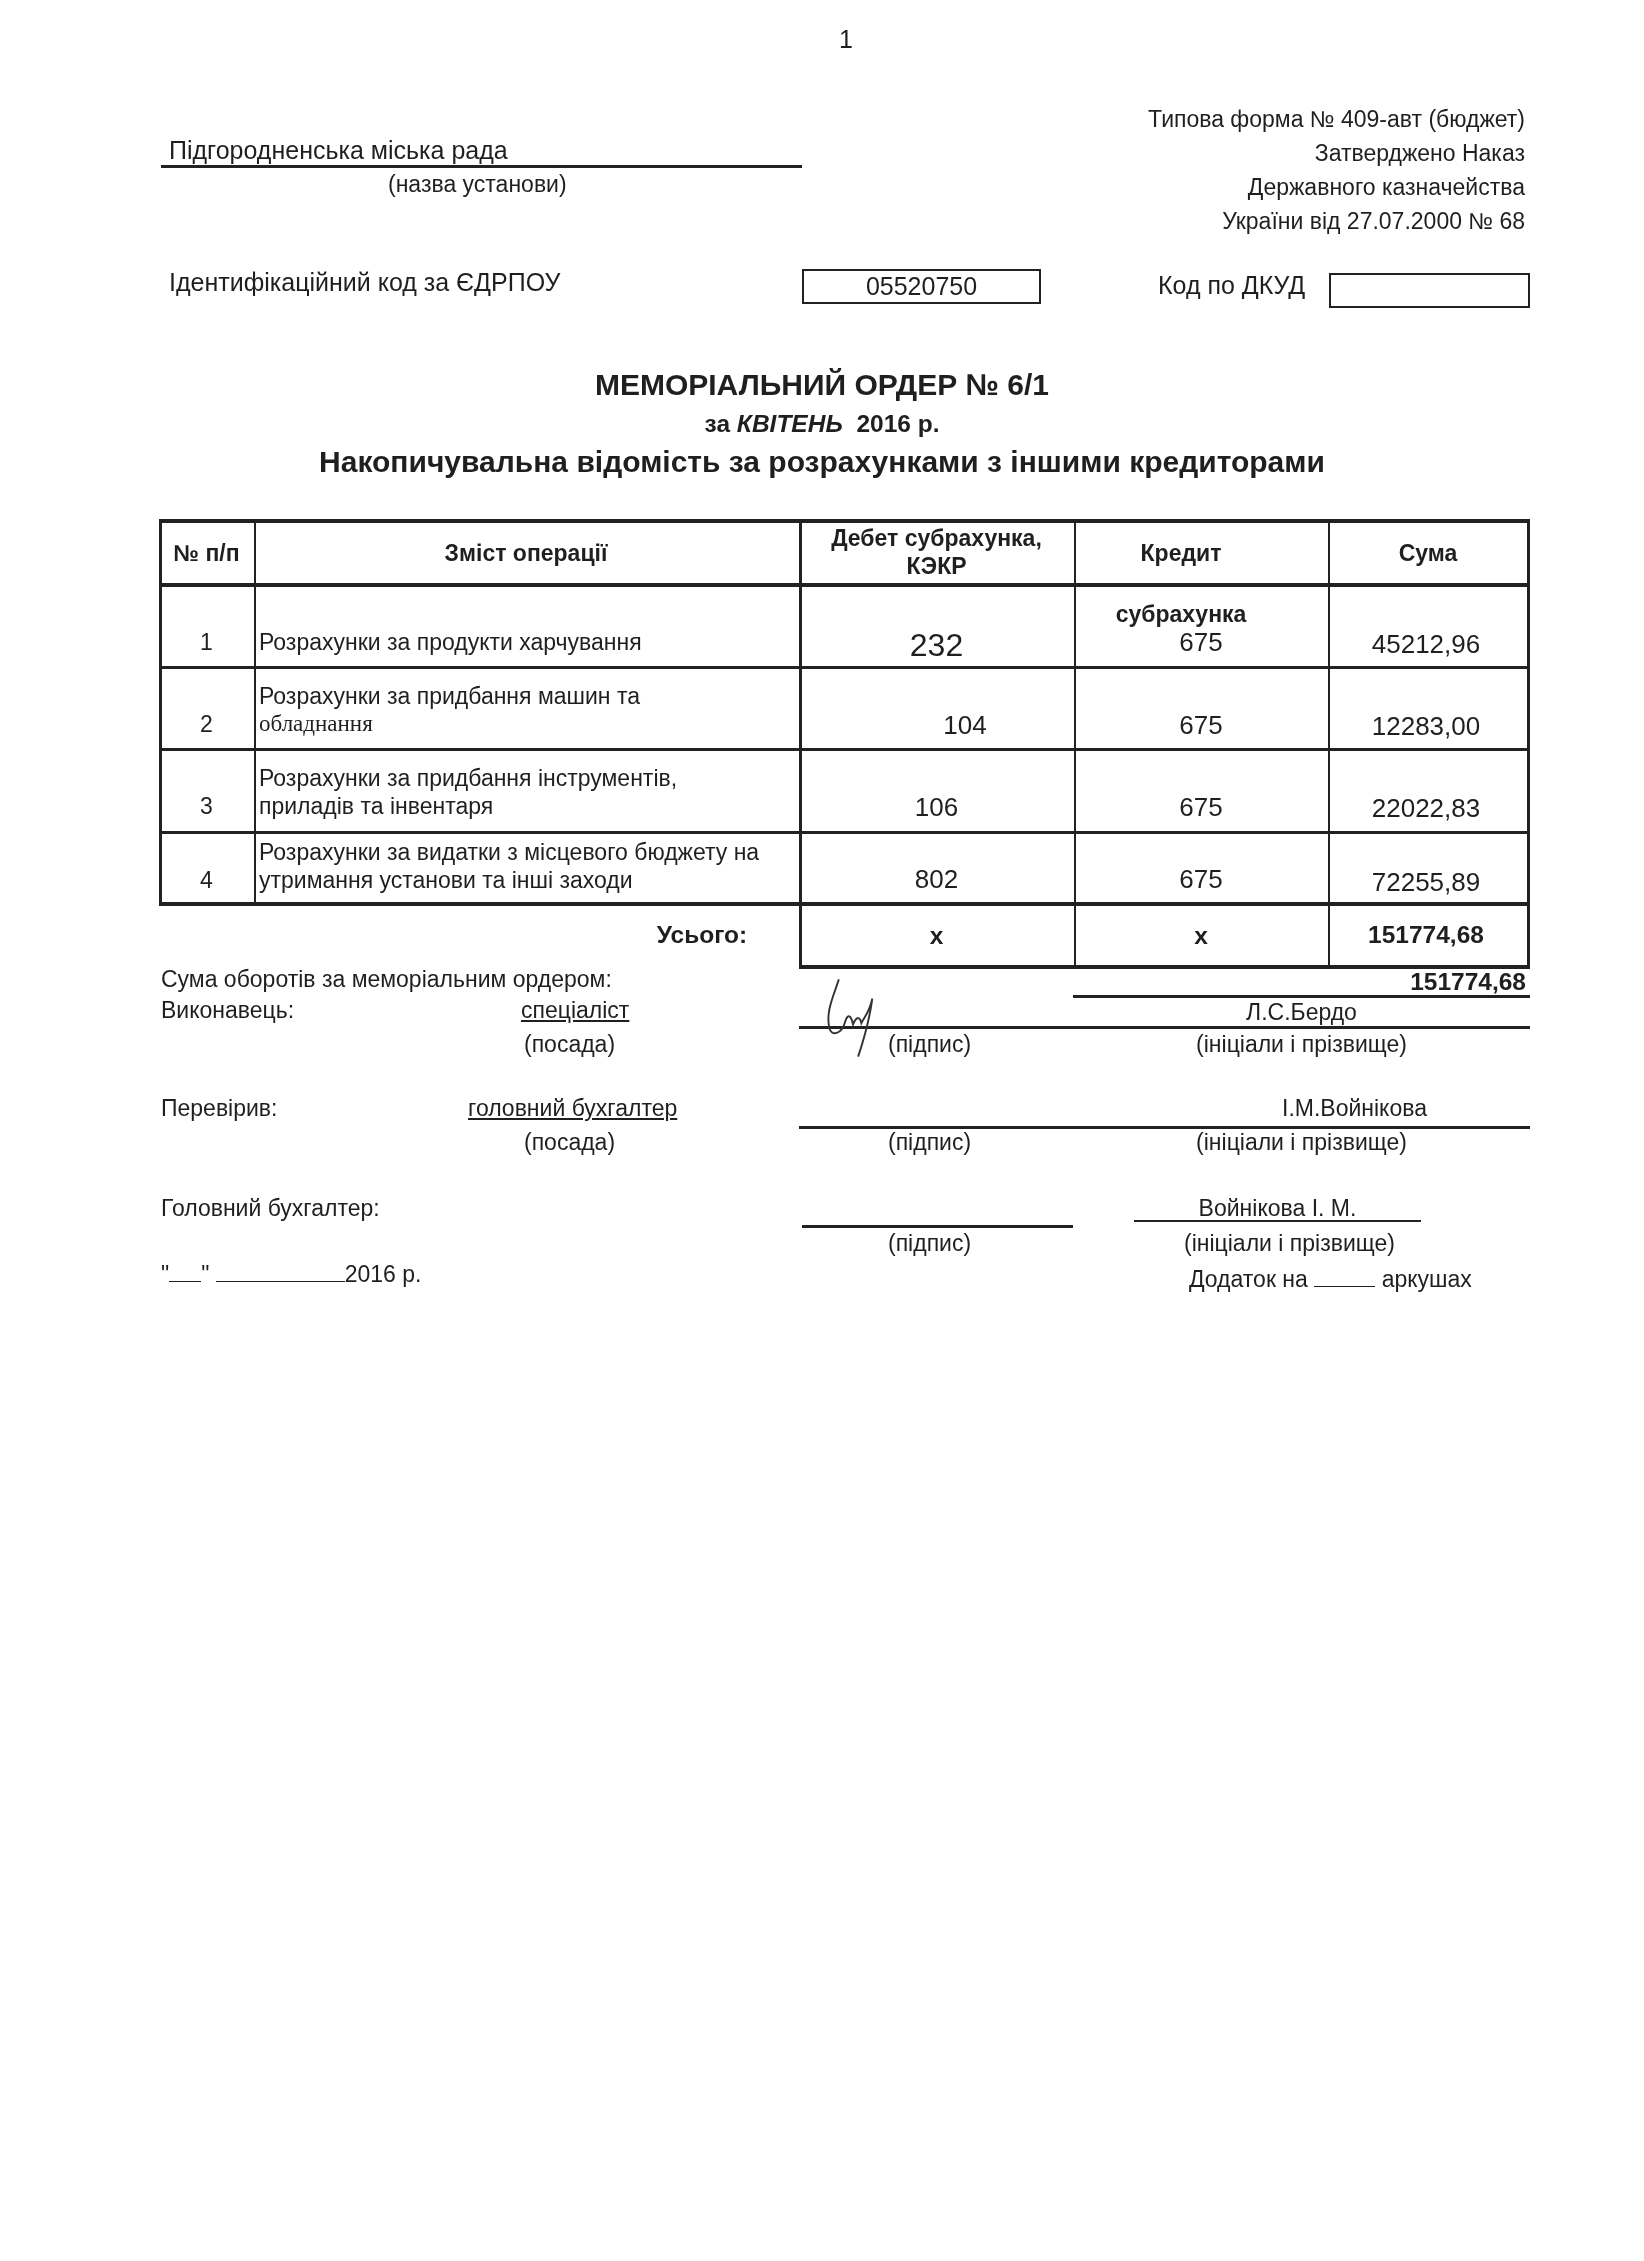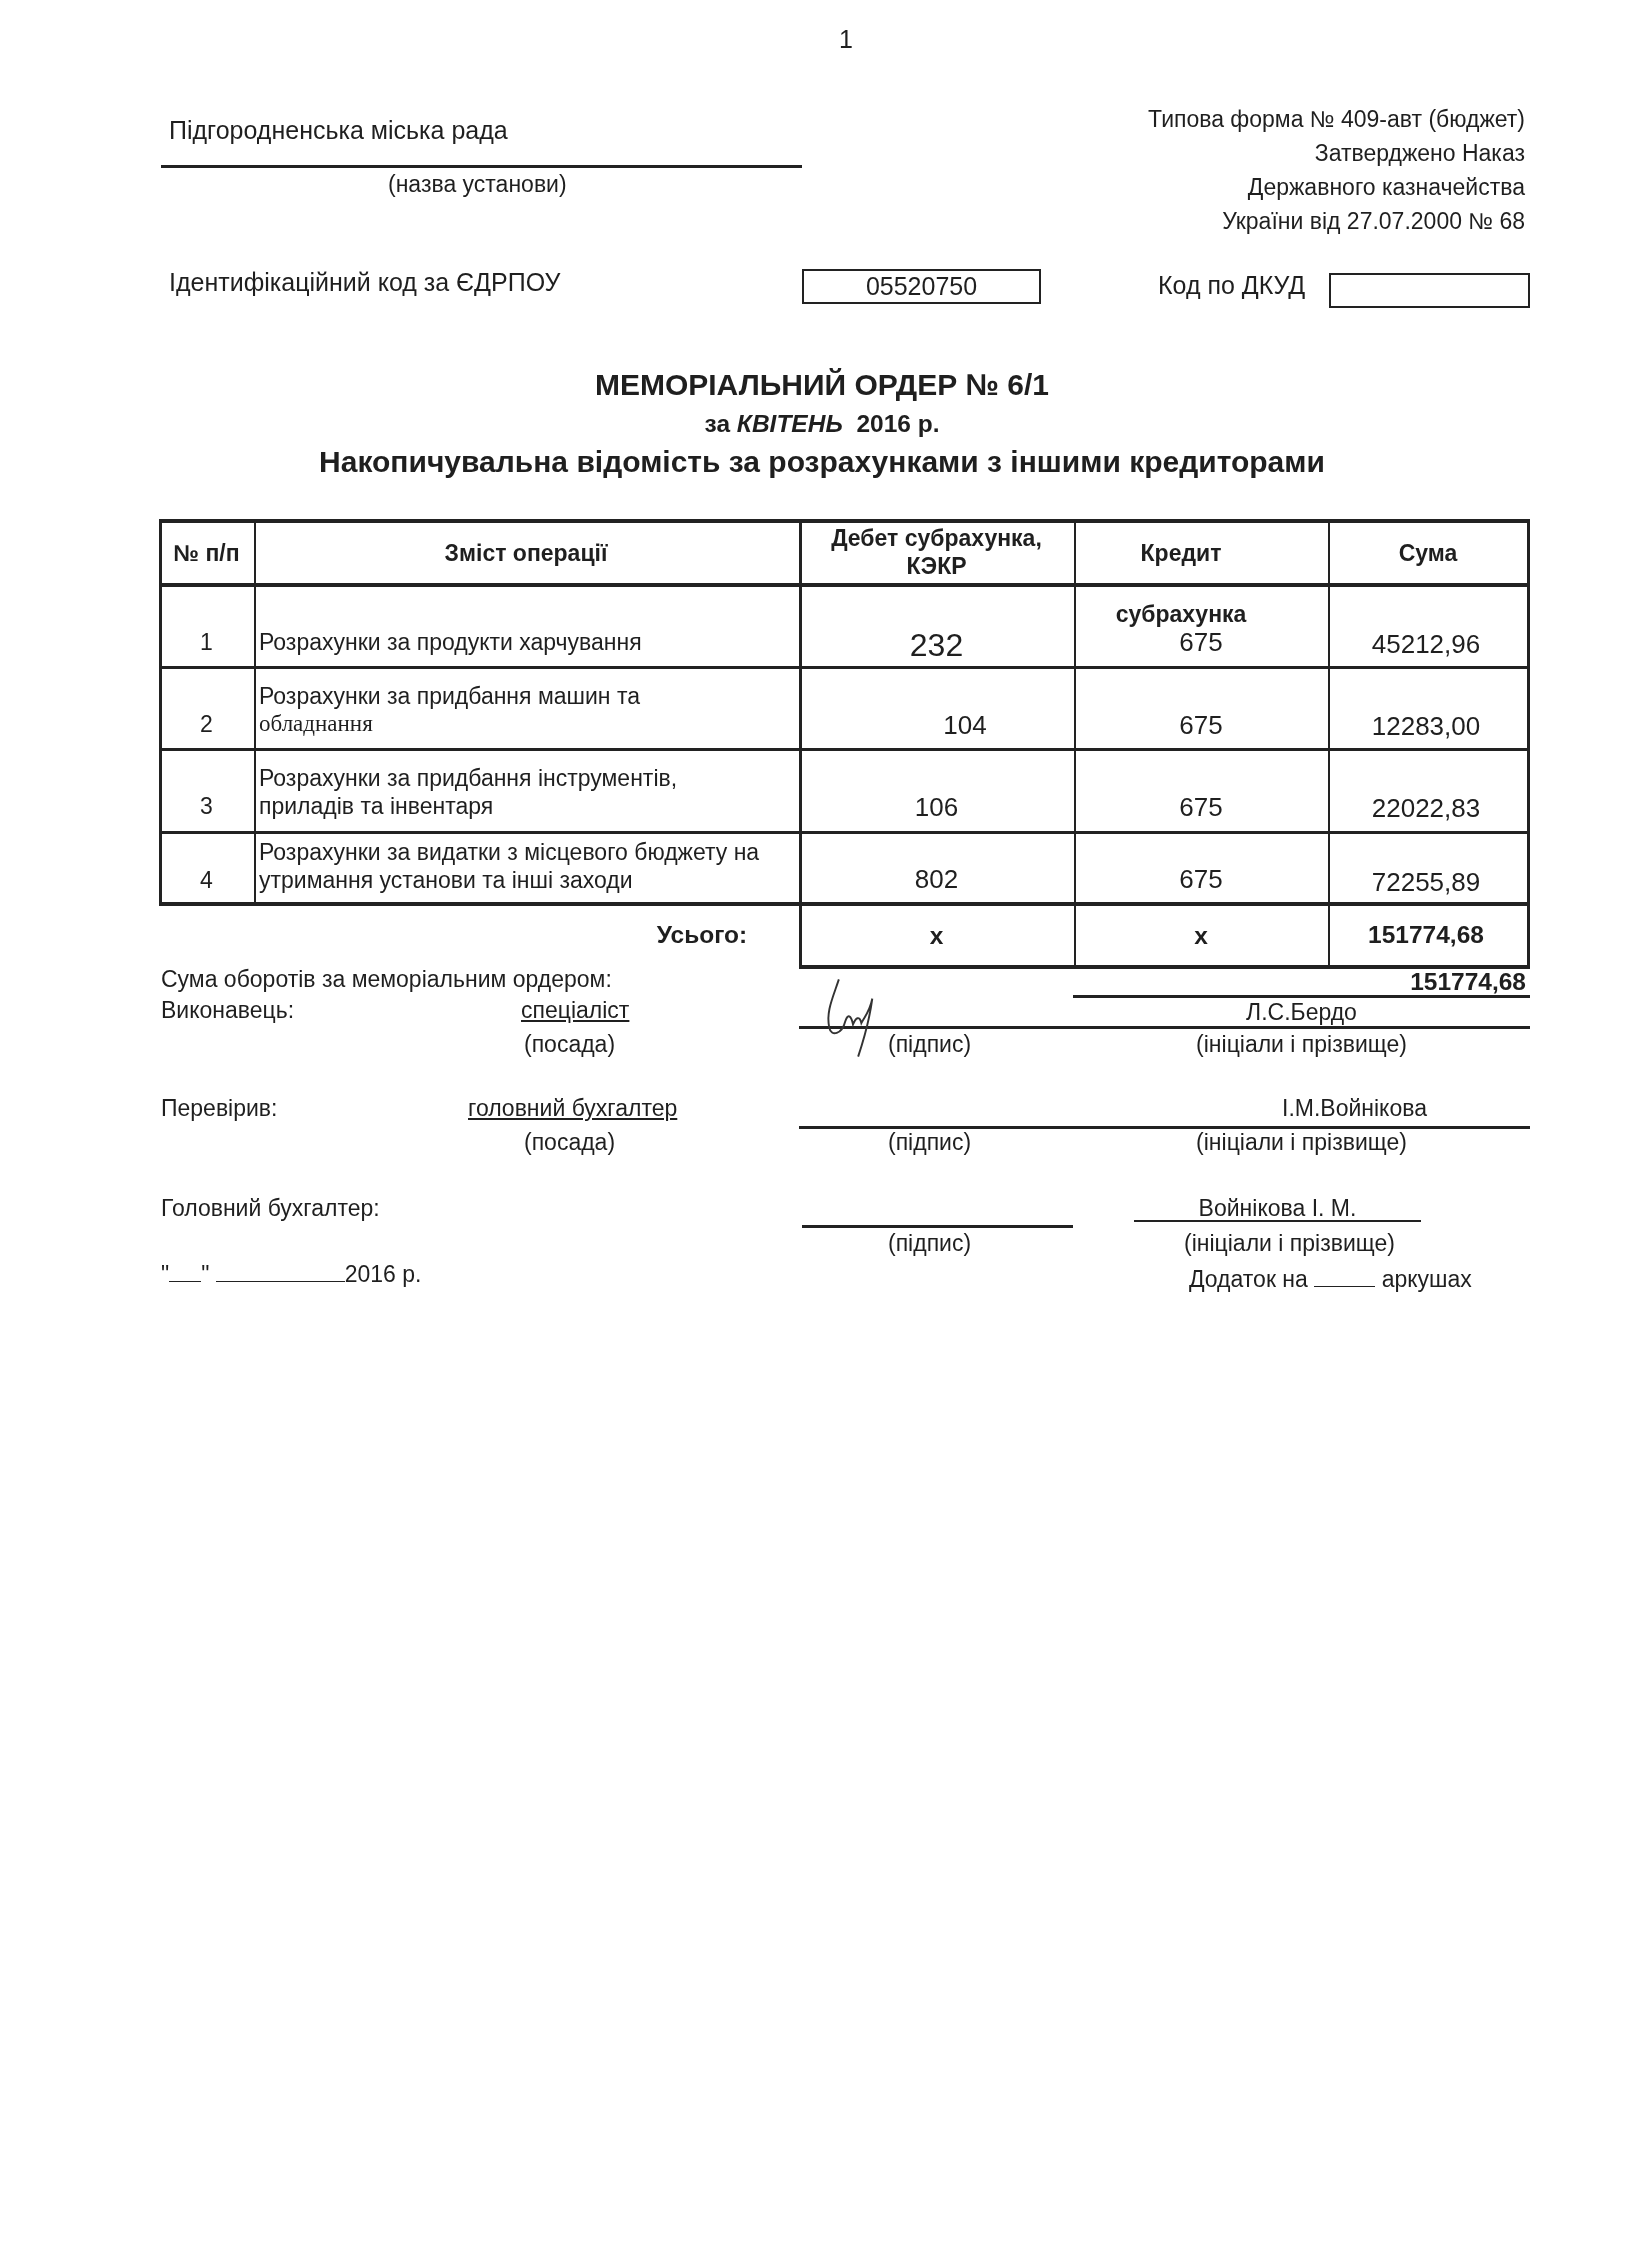--- a/index.html
+++ b/index.html
@@ -18,21 +18,21 @@
   .tbl { position:absolute; left:159px; top:519px; width:1371px; }
   .hline { position:absolute; background:#222; }
   .vline { position:absolute; background:#222; width:1.9px; }
   .cell { position:absolute; box-sizing:border-box; font-size:23px; }
 </style>
 </head>
 <body>
 
 <div class="abs f40" style="left:839px; top:24.5px;">1</div>
 
-<div class="abs f40" style="left:169px; top:116px;">Підгородненська міська рада</div>
+<div class="abs f40" style="left:169px; top:136px;">Підгородненська міська рада</div>
 <div class="line" style="left:161px; top:165px; width:641px; height:2.6px;"></div>
 <div class="abs f36" style="left:388px; top:171px;">(назва установи)</div>
 
 <div class="abs f36 right" style="right:119px; top:106px;">Типова форма № 409-авт (бюджет)</div>
 <div class="abs f36 right" style="right:119px; top:140px;">Затверджено Наказ</div>
 <div class="abs f36 right" style="right:119px; top:174px;">Державного казначейства</div>
 <div class="abs f36 right" style="right:119px; top:208px;">України від 27.07.2000 № 68</div>
 
 <div class="abs f40" style="left:169px; top:268px;">Ідентифікаційний код за ЄДРПОУ</div>
 <div class="box center f40" style="left:802px; top:269px; width:239px; height:35px; line-height:30px;">

